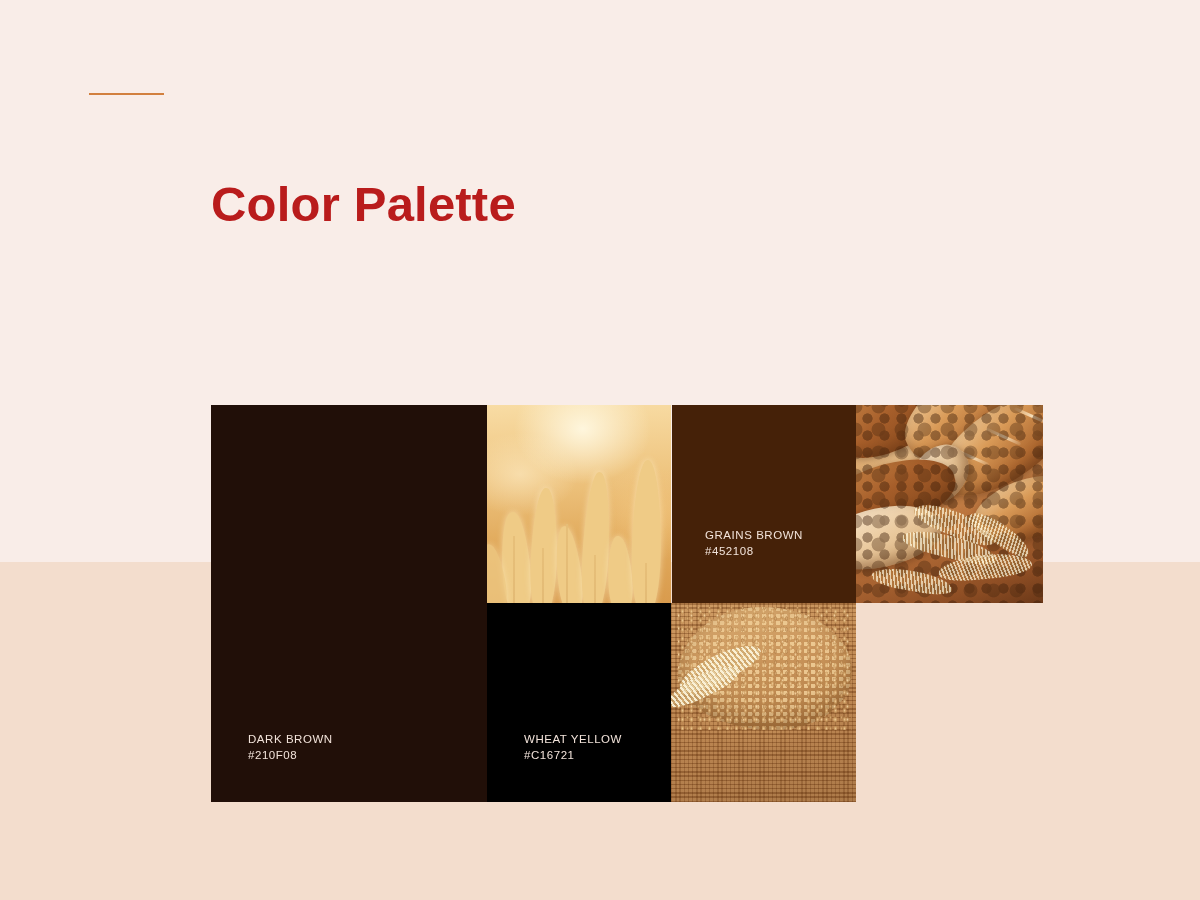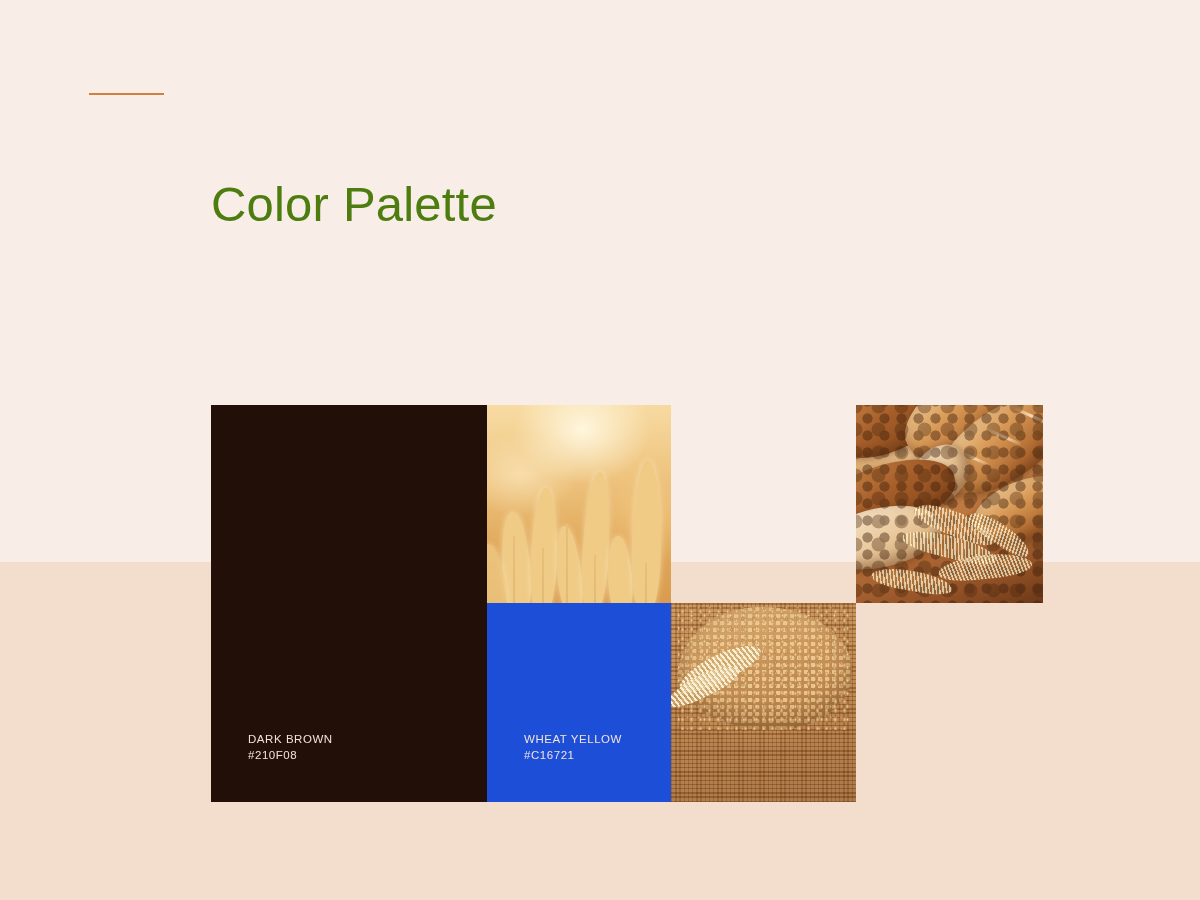--- a/index.html
+++ b/index.html
@@ -25,23 +25,23 @@
     position:absolute; left:89px; top:93px; width:75px; height:2px;
     background:#D2803F;
   }
 
   
   #heading-block {
     position:absolute; left:211px; top:178px; width:560px;
   }
   #page-title {
     font-size:49px;
-    font-weight:400;
+    font-weight:700;
     letter-spacing:0.2px;
-    color:#4d7c0f;
+    color:#b91c1c;
     line-height:1.08;
     white-space:nowrap;
   }
   #page-subtitle {
     margin-top:17px;
     font-size:19.5px;
     font-style:italic;
     font-weight:700;
     line-height:1.44;
     color:#C97A35;
@@ -57,21 +57,21 @@
 
   
   #cell-dark-brown { left:0;   top:0;   width:276px; height:397px; background:#210F08; }
   
   #cell-wheat-field { left:276px; top:0; width:184px; height:198px; }
   
   #cell-grains-brown { left:461px; top:0; width:184px; height:198px; background:#452108; }
   
   #cell-bread { left:645px; top:0; width:187px; height:198px; }
   
-  #cell-wheat-yellow { left:276px; top:198px; width:184px; height:199px; background:#1d4ed8; }
+  #cell-wheat-yellow { left:276px; top:198px; width:184px; height:199px; background:#000000; }
   
   #cell-grain-sack { left:460px; top:198px; width:185px; height:199px; }
   
   #cell-brick-orange { left:645px; top:198px; width:187px; height:199px; background:#B4311C; }
 
   .swatch-label {
     position:absolute; left:37px; bottom:38px;
     color:#F2E3DA;
     font-size:11.5px;
     letter-spacing:0.55px;
@@ -218,20 +218,26 @@
       <div class="stalk" style="left:43%; height:40%;"></div>
       <div class="ear" style="left:52%; width:14%; height:72%; transform:rotate(3deg);"></div>
       <div class="stalk" style="left:58%; height:24%;"></div>
       <div class="ear" style="left:66%; width:13%; height:40%; transform:rotate(-3deg);"></div>
       <div class="ear" style="left:79%; width:16%; height:78%; transform:rotate(1deg);"></div>
       <div class="stalk" style="left:86%; height:20%;"></div>
       <div class="ear" style="left:-3%; width:13%; height:36%; transform:rotate(-8deg); opacity:.75;"></div>
     </div>
   </div>
 
+  <div class="cell" id="cell-grains-brown">
+    <div class="swatch-label" id="label-grains-brown">
+      <span>GRAINS BROWN</span>
+      <span class="hex">#452108</span>
+    </div>
+  </div>
 
   <div class="cell" id="cell-bread">
     <div class="photo" id="bread-art">
       <div class="loaf crust-dark" style="left:-14%; top:-12%; width:70%; height:34%; transform:rotate(-28deg);"></div>
       <div class="loaf" style="left:22%; top:-20%; width:86%; height:40%; transform:rotate(-32deg);"></div>
       <div class="loaf" style="left:40%; top:2%; width:78%; height:36%; transform:rotate(-34deg);">
         <div class="slash" style="left:14%; top:36%; width:26%; transform:rotate(58deg);"></div>
         <div class="slash" style="left:40%; top:38%; width:26%; transform:rotate(58deg);"></div>
         <div class="slash" style="left:64%; top:36%; width:26%; transform:rotate(58deg);"></div>
       </div>

